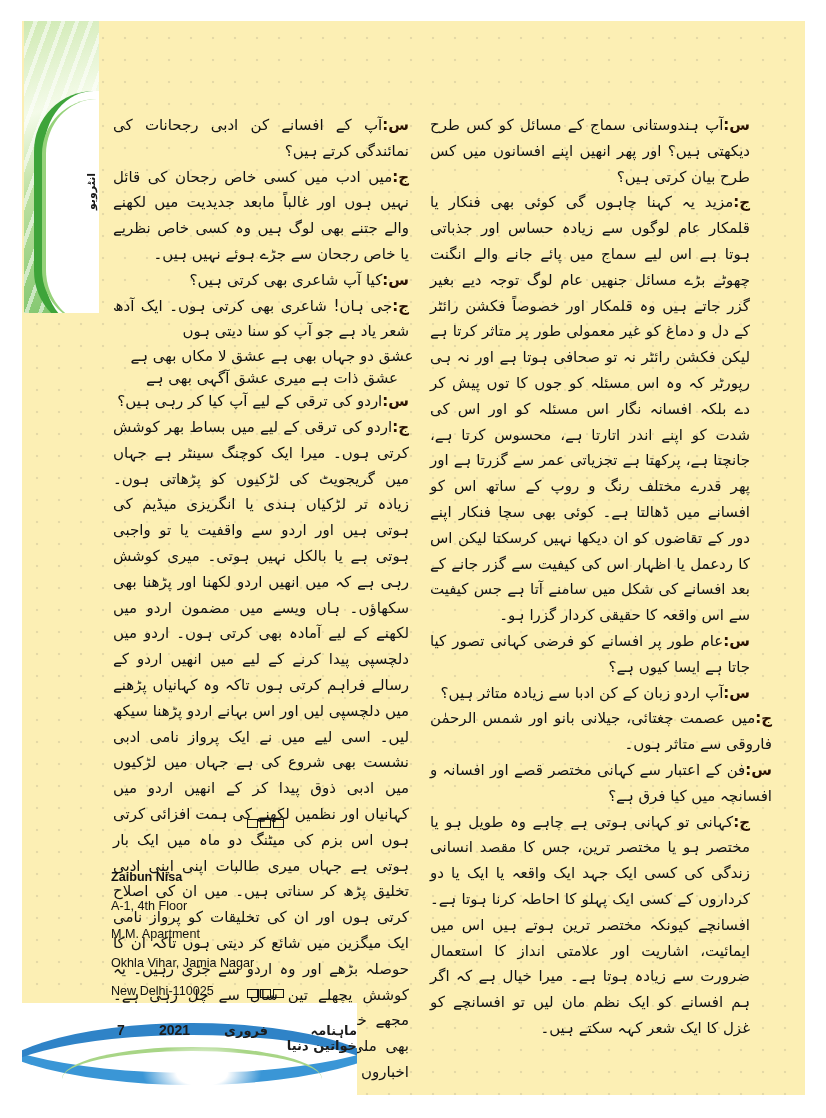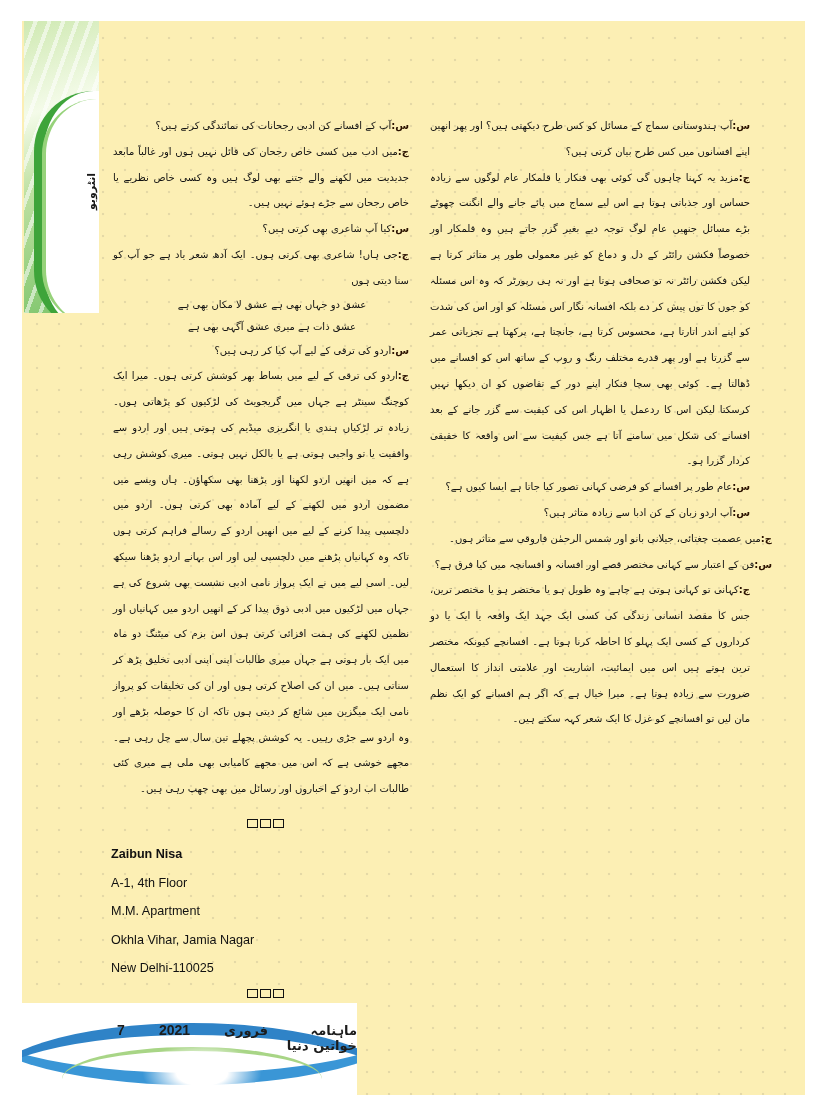--- a/index.html
+++ b/index.html
@@ -32,37 +32,37 @@
   .side-label {
     position: absolute; left: 56px; top: 140px; width: 24px; height: 60px;
     display: flex; align-items: center; justify-content: center;
   }
   .side-label span {
     transform: rotate(-90deg); white-space: nowrap; font-weight: bold; font-size: 11px; color: #1b1b1b;
     font-family: "DejaVu Sans", sans-serif;
   }
   .col {
     position: absolute; direction: rtl; text-align: justify; color: #111;
-    font-family: "DejaVu Sans", sans-serif; font-size: 10px; line-height: 25.8px;
+    font-family: "DejaVu Sans", sans-serif; font-size: 15px; line-height: 25.8px;
   }
   .col p { margin: 0; }
   .col .q .tag, .col .a .tag { font-weight: bold; color: #2b1200; }
   .col-right { left: 430px; top: 113px; width: 342px; }
   .col-left { left: 113px; top: 113px; width: 318px; }
   .indent { padding-right: 22px; }
   .couplet { text-align: center; line-height: 22px; }
   .sep {
     direction: ltr; text-align: center; font-size: 11px; letter-spacing: 1px; color: #111; margin: 6px 0;
   }
   .sep span { display: inline-block; width: 9px; height: 7px; border: 1.6px solid #111; margin: 0 1px; }
   .address {
     position: absolute; left: 111px; top: 840px; width: 240px; direction: ltr; text-align: left;
     font-family: "Liberation Sans", sans-serif; font-size: 12.6px; color: #111; line-height: 28.5px;
   }
-  .address .name { font-weight: bold; }
+  .address .name { font-weight: bold; margin-top: 23px; }
   .sep-abs { position: absolute; left: 240px; width: 50px; direction: ltr; text-align: center; }
   .footer-banner {
     position: absolute; left: 22px; top: 1003px; width: 335px; height: 92px; background: #ffffff; overflow: hidden;
   }
   .footer-banner .wave1 {
     position: absolute; left: -40px; top: 20px; width: 420px; height: 120px; border-radius: 50%;
     border-top: 12px solid #2f83c7;
   }
   .footer-banner .wave2 {
     position: absolute; left: -60px; top: -60px; width: 460px; height: 130px; border-radius: 50%;

